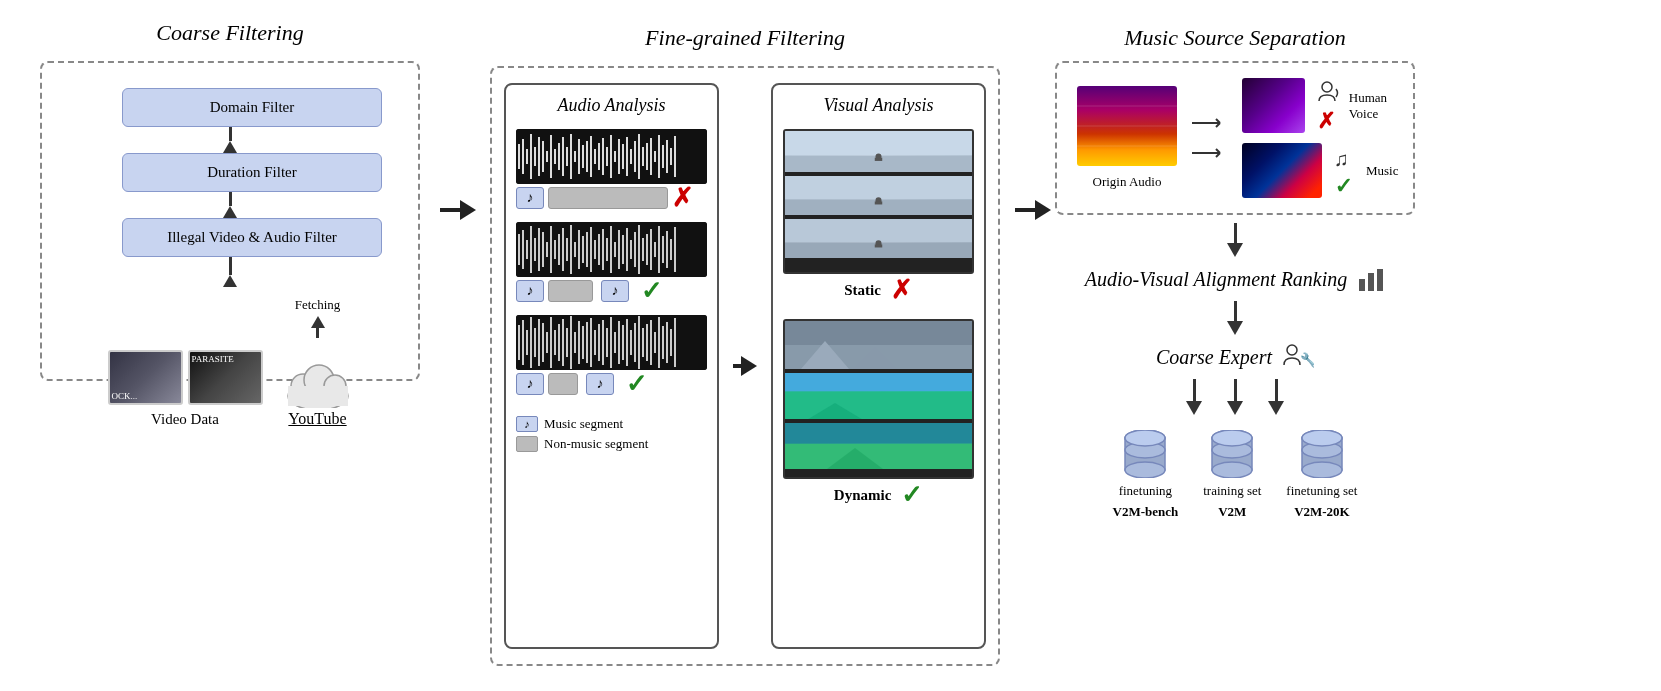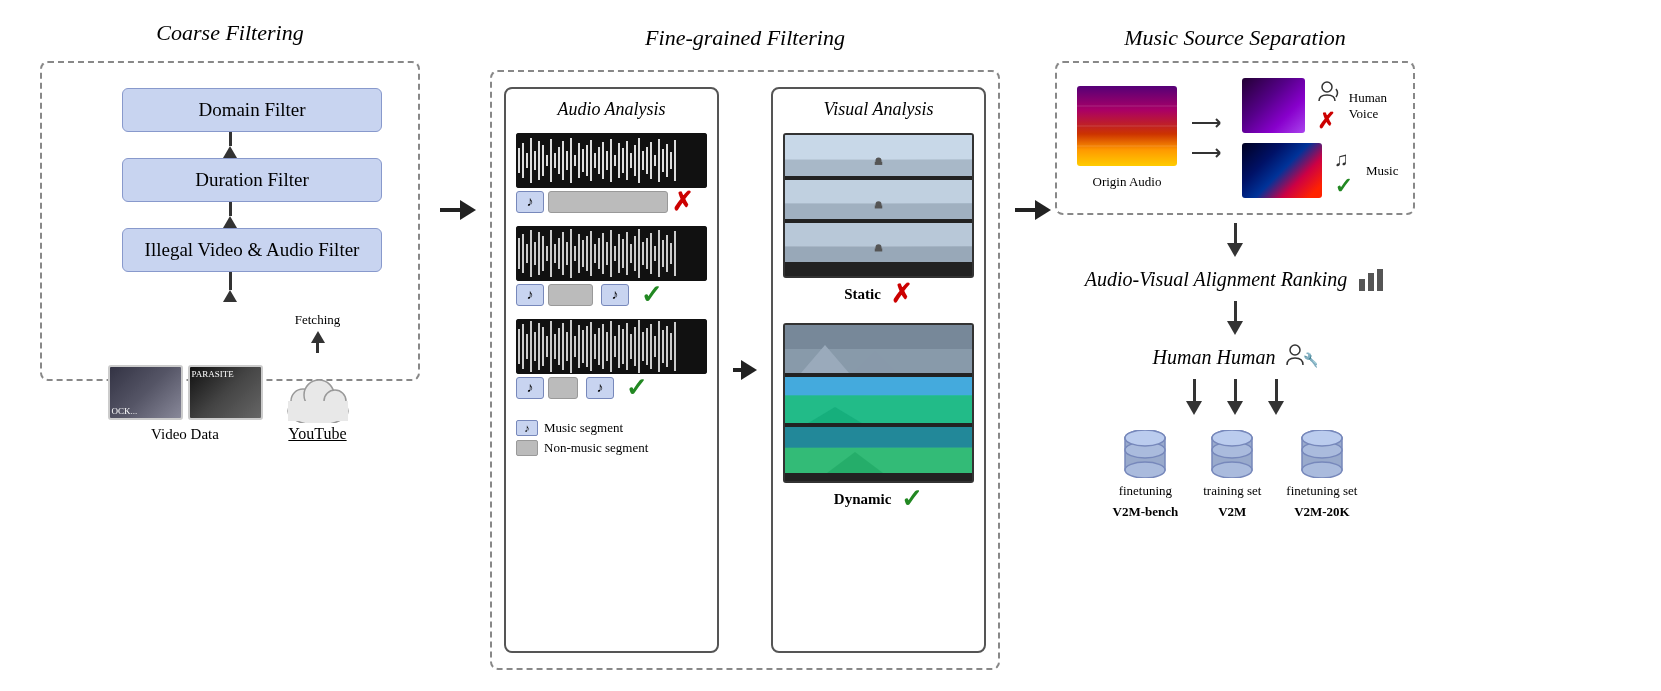--- a/index.html
+++ b/index.html
@@ -58,21 +58,21 @@
       justify-content: flex-start;
       gap: 0;
       padding: 20px 30px;
     }
 
     .filter-box {
       background: #c8d4f0;
       border: 1px solid #8899cc;
       border-radius: 6px;
       padding: 10px 8px;
-      font-size: 19px;
+      font-size: 15px;
       text-align: center;
       width: 260px;
       margin-left: 44px;
     }
 
     .arrowhead-up {
       width: 0; height: 0;
       border-left: 7px solid transparent;
       border-right: 7px solid transparent;
       border-bottom: 12px solid #333;
@@ -132,21 +132,20 @@
     
     .fine-section {
       width: 520px;
       flex-shrink: 0;
       display: flex;
       flex-direction: column;
       align-items: center;
       position: relative;
       height: 650px;
       padding-top: 5px;
-      justify-content: space-between;
     }
 
     .fine-dashed {
       width: 510px;
       height: 600px;
       display: flex;
       flex-direction: row;
       gap: 10px;
       padding: 15px 12px;
     }
@@ -883,21 +882,21 @@
         <rect x="20" y="4" width="6" height="22" fill="#555"></rect>
       </svg>
     </div>
 
     <div style="display:flex;flex-direction:column;align-items:center;margin:8px 0;">
       <div class="v-line" style="height:20px;"></div>
       <div class="v-arrowhead"></div>
     </div>
 
     <div style="display:flex;flex-direction:row;align-items:center;gap:10px;">
-      <div style="font-size:20px;font-style:italic;">Human Human</div>
+      <div style="font-size:20px;font-style:italic;">Coarse Expert</div>
       <svg width="32" height="28" viewBox="0 0 32 28">
         <circle cx="10" cy="7" r="5" fill="none" stroke="#333" stroke-width="1.5"></circle>
         <path d="M2,22 Q2,15 10,15 Q18,15 18,22" fill="none" stroke="#333" stroke-width="1.5"></path>
 
         <text x="18" y="22" font-size="14" fill="#333">🔧</text>
       </svg>
     </div>
 
     <div style="display:flex;flex-direction:row;align-items:flex-start;gap:25px;margin-top:8px;">
       <div style="display:flex;flex-direction:column;align-items:center;">

